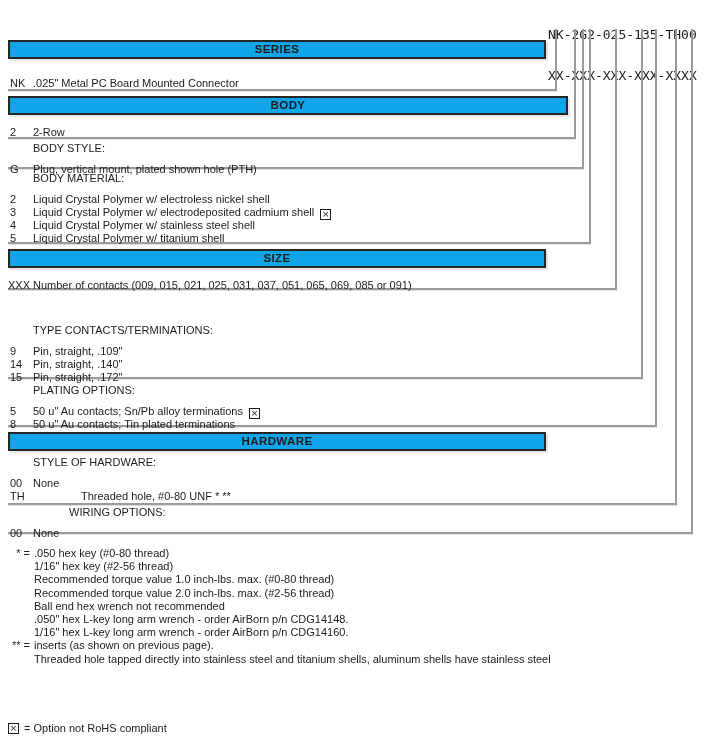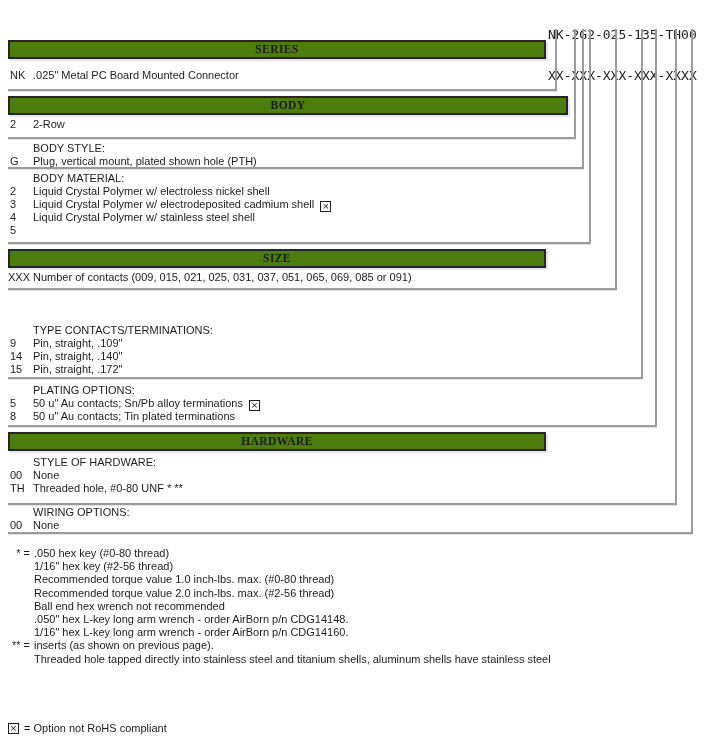--- a/index.html
+++ b/index.html
@@ -17,28 +17,27 @@
     position:absolute;left:548px;top:1px;
     font-family:"DejaVu Sans Mono","Liberation Mono",monospace;
     font-size:13px;line-height:13.5px;color:#1c1c1c;white-space:pre;
   }
   
   .vline{position:absolute;width:2px;background:#9b9b9b;}
   .hline{position:absolute;height:2px;background:#9b9b9b;box-shadow:0 1px 0 #e2e2e2;}
   
   .secbox{
     position:absolute;left:8px;height:15px;
-    border:2px solid #262626;background:#4d7c0f;
+    border:2px solid #262626;background:#0ea5e9;
     text-align:center;line-height:15px;
     font-weight:bold;font-size:11.5px;letter-spacing:.4px;
     box-shadow:2px 2px 0 rgba(0,0,0,.10);
-    font-family:Liberation Serif, serif;
-  }
-  
-  .row{position:absolute;left:10px;display:flex;line-height:13px;white-space:nowrap;}
+  }
+  
+  .row{position:absolute;left:10px;display:flex;line-height:13px;white-space:nowrap;margin-top:8px;}
   .code{display:inline-block;width:23px;flex:0 0 23px;}
   .desc{display:inline-block;}
   .sublabel{position:absolute;left:33px;line-height:13px;white-space:nowrap;}
   
   .rohs{
     display:inline-block;width:9px;height:9px;border:1px solid #1c1c1c;
     font-size:9px;line-height:9px;text-align:center;vertical-align:-1px;
     margin-left:6px;font-family:"DejaVu Sans",sans-serif;
   }
   
@@ -109,20 +108,21 @@
   <div class="row" style="top:198px;">
     <span class="code">3</span>
     <span class="desc"><span>Liquid Crystal Polymer w/ electrodeposited cadmium shell</span><span class="rohs"><span>×</span></span></span>
   </div>
   <div class="row" style="top:211px;">
     <span class="code">4</span>
     <span class="desc">Liquid Crystal Polymer w/ stainless steel shell</span>
   </div>
   <div class="row" style="top:224px;">
     <span class="code">5</span>
+    <span class="desc">Liquid Crystal Polymer w/ titanium shell</span>
   </div>
 
   <div class="secbox" style="top:249px;width:534px;">
     <span>SIZE</span>
   </div>
   <div class="row" style="top:271px;left:8px;">
     <span class="code" style="width:25px;flex:0 0 25px;">XXX</span>
     <span class="desc">Number of contacts (009, 015, 021, 025, 031, 037, 051, 065, 069, 085 or 091)</span>
   </div>
 
@@ -151,26 +151,26 @@
   </div>
 
   <div class="secbox" style="top:432px;width:534px;">
     <span>HARDWARE</span>
   </div>
   <div class="sublabel" style="top:456px;">STYLE OF HARDWARE:</div>
   <div class="row" style="top:469px;">
     <span class="code">00</span>
     <span class="desc">None</span>
   </div>
-  <div class="row" style="top:482px;">
+  <div class="row" style="top:482px;gap:48px;">
     <span class="code">TH</span>
     <span class="desc">Threaded hole, #0-80 UNF * **</span>
   </div>
 
-  <div class="sublabel" style="top:506px;">WIRING OPTIONS:</div>
+  <div class="sublabel" style="top:506px;margin-left:36px;">WIRING OPTIONS:</div>
   <div class="row" style="top:519px;">
     <span class="code">00</span>
     <span class="desc">None</span>
   </div>
 
   <div class="footnotes" style="top:547px;">
     <div class="fn">
       <span class="fnm">* =</span>
       <div class="fnl">
         <div>.050 hex key (#0-80 thread)</div>

